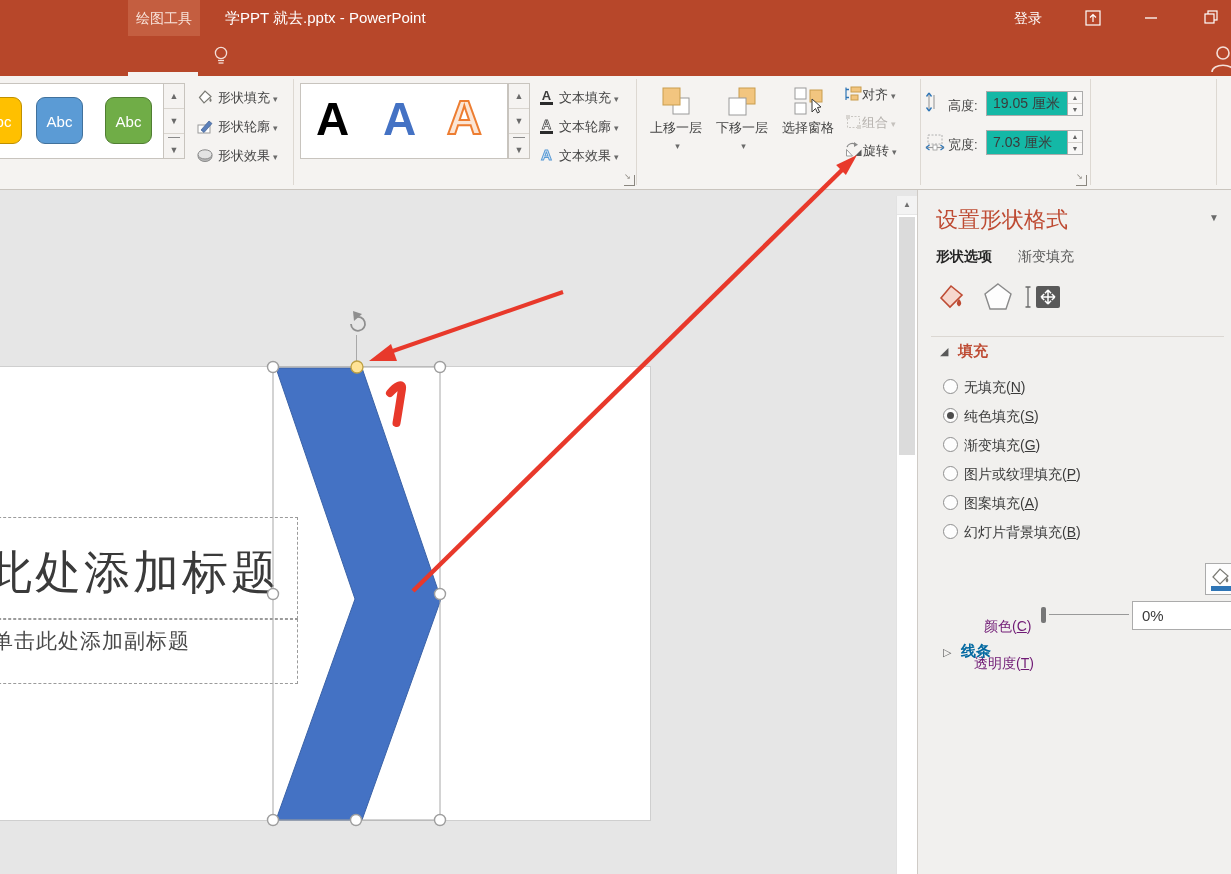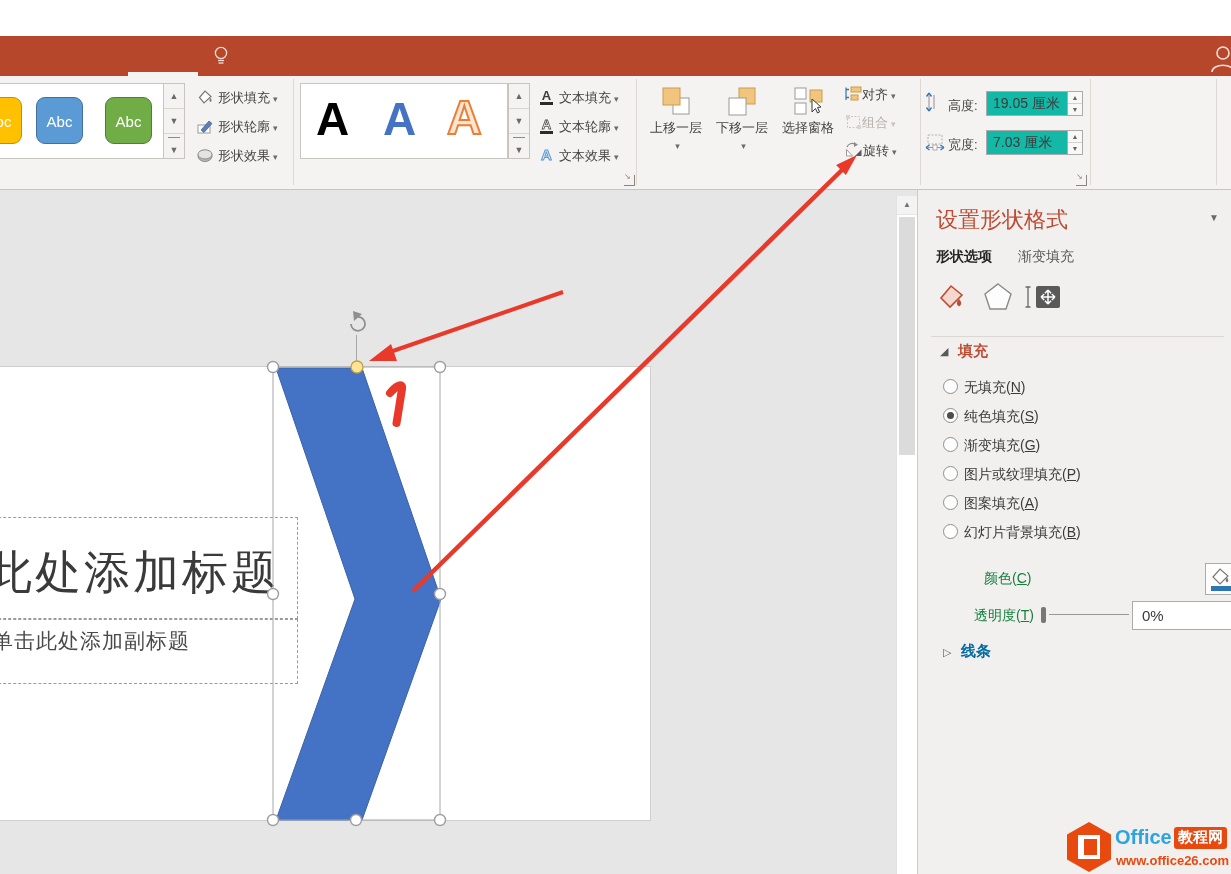--- a/index.html
+++ b/index.html
@@ -65,21 +65,21 @@
   .panel-collapse { left:291px; top:22px; font-size:10px; color:#6a6a6a; }
   .ptab { top:58px; font-size:14px; color:#5a5a5a; cursor:default; }
   .ptab.sel { color:#262626; font-weight:bold;font-family:Liberation Serif, serif; }
   .hdiv { left:13px; width:293px; height:1px; background:#DBD7D2; }
   .sec-hdr { font-size:15px; font-weight:bold; }
   .radio-row { left:46px; height:22px; line-height:22px; font-size:14px; color:#3b3b3b; white-space:nowrap; cursor:default; }
   .radio { position:absolute; left:-21px; top:3px; width:15px; height:15px; border:1px solid #8F8F8F; border-radius:50%;
            background:#FDFDFD; }
   .radio.on:after { content:""; position:absolute; left:3px; top:3px; width:7px; height:7px; border-radius:50%; background:#4d4d4d; }
   .ukey { text-decoration:underline; }
-  .plabel { font-size:14px; color:#15803d; white-space:nowrap; }
+  .plabel { font-size:14px; color:#701a75; white-space:nowrap;margin-top:48px; }
   .colorbtn { left:287px; top:373px; width:40px; height:32px; background:#FDFDFD; border:1px solid #ABABAB; }
   .transp-input { left:214px; top:411px; width:110px; height:29px; background:#fff; border:1px solid #ABABAB;
                   font-size:15px; color:#3b3b3b; line-height:27px; padding-left:9px; }
   .slider-handle { left:123px; top:417px; width:5px; height:16px; background:#777; border-radius:2px; }
   .slider-track { left:131px; top:424px; width:80px; height:1px; background:#999; }
 
   
   .logo { left:143px; top:632px; width:171px; height:52px; }
   .hex { position:absolute; left:6px; top:0px; width:44px; height:50px; background:#E8490F;
          clip-path:polygon(50% 0,100% 25%,100% 75%,50% 100%,0 75%,0 25%); }
@@ -91,20 +91,42 @@
   .logo .t3 { position:absolute; left:55px; top:31px; font-size:13px; font-weight:bold; color:#E8490F; }
 
   svg { display:block; }
   .noptr { pointer-events:none; }
 </style>
 </head>
 <body>
 
 <div id="app">
 
+  <div class="abs titlebar">
+    <div class="abs ctxtab-hdr">绘图工具</div>
+    <div class="abs doc-title">学PPT 就去.pptx - PowerPoint</div>
+    <div class="abs signin">登录</div>
+    <div class="abs winbtn" style="left:1078px;">
+      <svg width="30" height="36" viewBox="0 0 30 36">
+          <rect x="8" y="11" width="14" height="14" fill="none" stroke="#fff" stroke-width="1.2"></rect>
+          <path d="M15 22 V15 M12 17.5 L15 14.5 L18 17.5" fill="none" stroke="#fff" stroke-width="1.2"></path>
+        </svg>
+    </div>
+    <div class="abs winbtn" style="left:1136px;">
+      <svg width="30" height="36" viewBox="0 0 30 36">
+          <line x1="9" y1="18" x2="21" y2="18" stroke="#fff" stroke-width="1.3"></line>
+        </svg>
+    </div>
+    <div class="abs winbtn" style="left:1196px;">
+      <svg width="30" height="36" viewBox="0 0 30 36">
+          <rect x="12" y="11" width="9" height="9" fill="none" stroke="#fff" stroke-width="1.2"></rect>
+          <rect x="9" y="14" width="9" height="9" fill="#B7472A" stroke="#fff" stroke-width="1.2"></rect>
+        </svg>
+    </div>
+  </div>
 
   <div class="abs tabrow">
     <div class="abs rtab" style="left:-16px; width:48px;">视图</div>
     <div class="abs rtab" style="left:40px; width:78px;">情节提要</div>
     <div class="abs rtab sel" style="left:128px; width:70px;">格式</div>
     <div class="abs" style="left:213px; top:9px;">
       <svg width="16" height="22" viewBox="0 0 16 22">
           <circle cx="8" cy="8" r="5.6" fill="none" stroke="#F4DFD8" stroke-width="1.3"></circle>
           <line x1="5" y1="15.5" x2="11" y2="15.5" stroke="#F4DFD8" stroke-width="1.3"></line>
           <line x1="5.5" y1="18" x2="10.5" y2="18" stroke="#F4DFD8" stroke-width="1.3"></line>
@@ -376,29 +398,20 @@
     <div class="abs plabel" style="left:56px; top:417px;">
       <span>透明度(</span><span class="ukey">T</span><span>)</span>
     </div>
     <div class="abs slider-handle"></div>
     <div class="abs slider-track"></div>
     <div class="abs transp-input">0%</div>
 
     <div class="abs" style="left:25px; top:456px; font-size:11px; color:#595959;">▷</div>
     <div class="abs sec-hdr" style="left:43px; top:452px; color:#0369a1;">线条</div>
 
-    <div class="abs logo">
-      <div class="hex">
-          <div class="win"></div>
-          <div class="win-in"></div>
-        </div>
-      <div class="t1">Office</div>
-      <div class="t2">教程网</div>
-      <div class="t3">www.office26.com</div>
-    </div>
   </div>
 
   <svg class="abs noptr" style="left:0; top:0; z-index:50;" width="1231" height="874" viewBox="0 0 1231 874">
 
     <g>
       <line x1="413" y1="591" x2="843" y2="169" stroke="#E8392B" stroke-width="4.5"></line>
       <polygon points="857,155 845.9,175 836.1,165" fill="#E8392B"></polygon>
     </g>
 
     <g>

